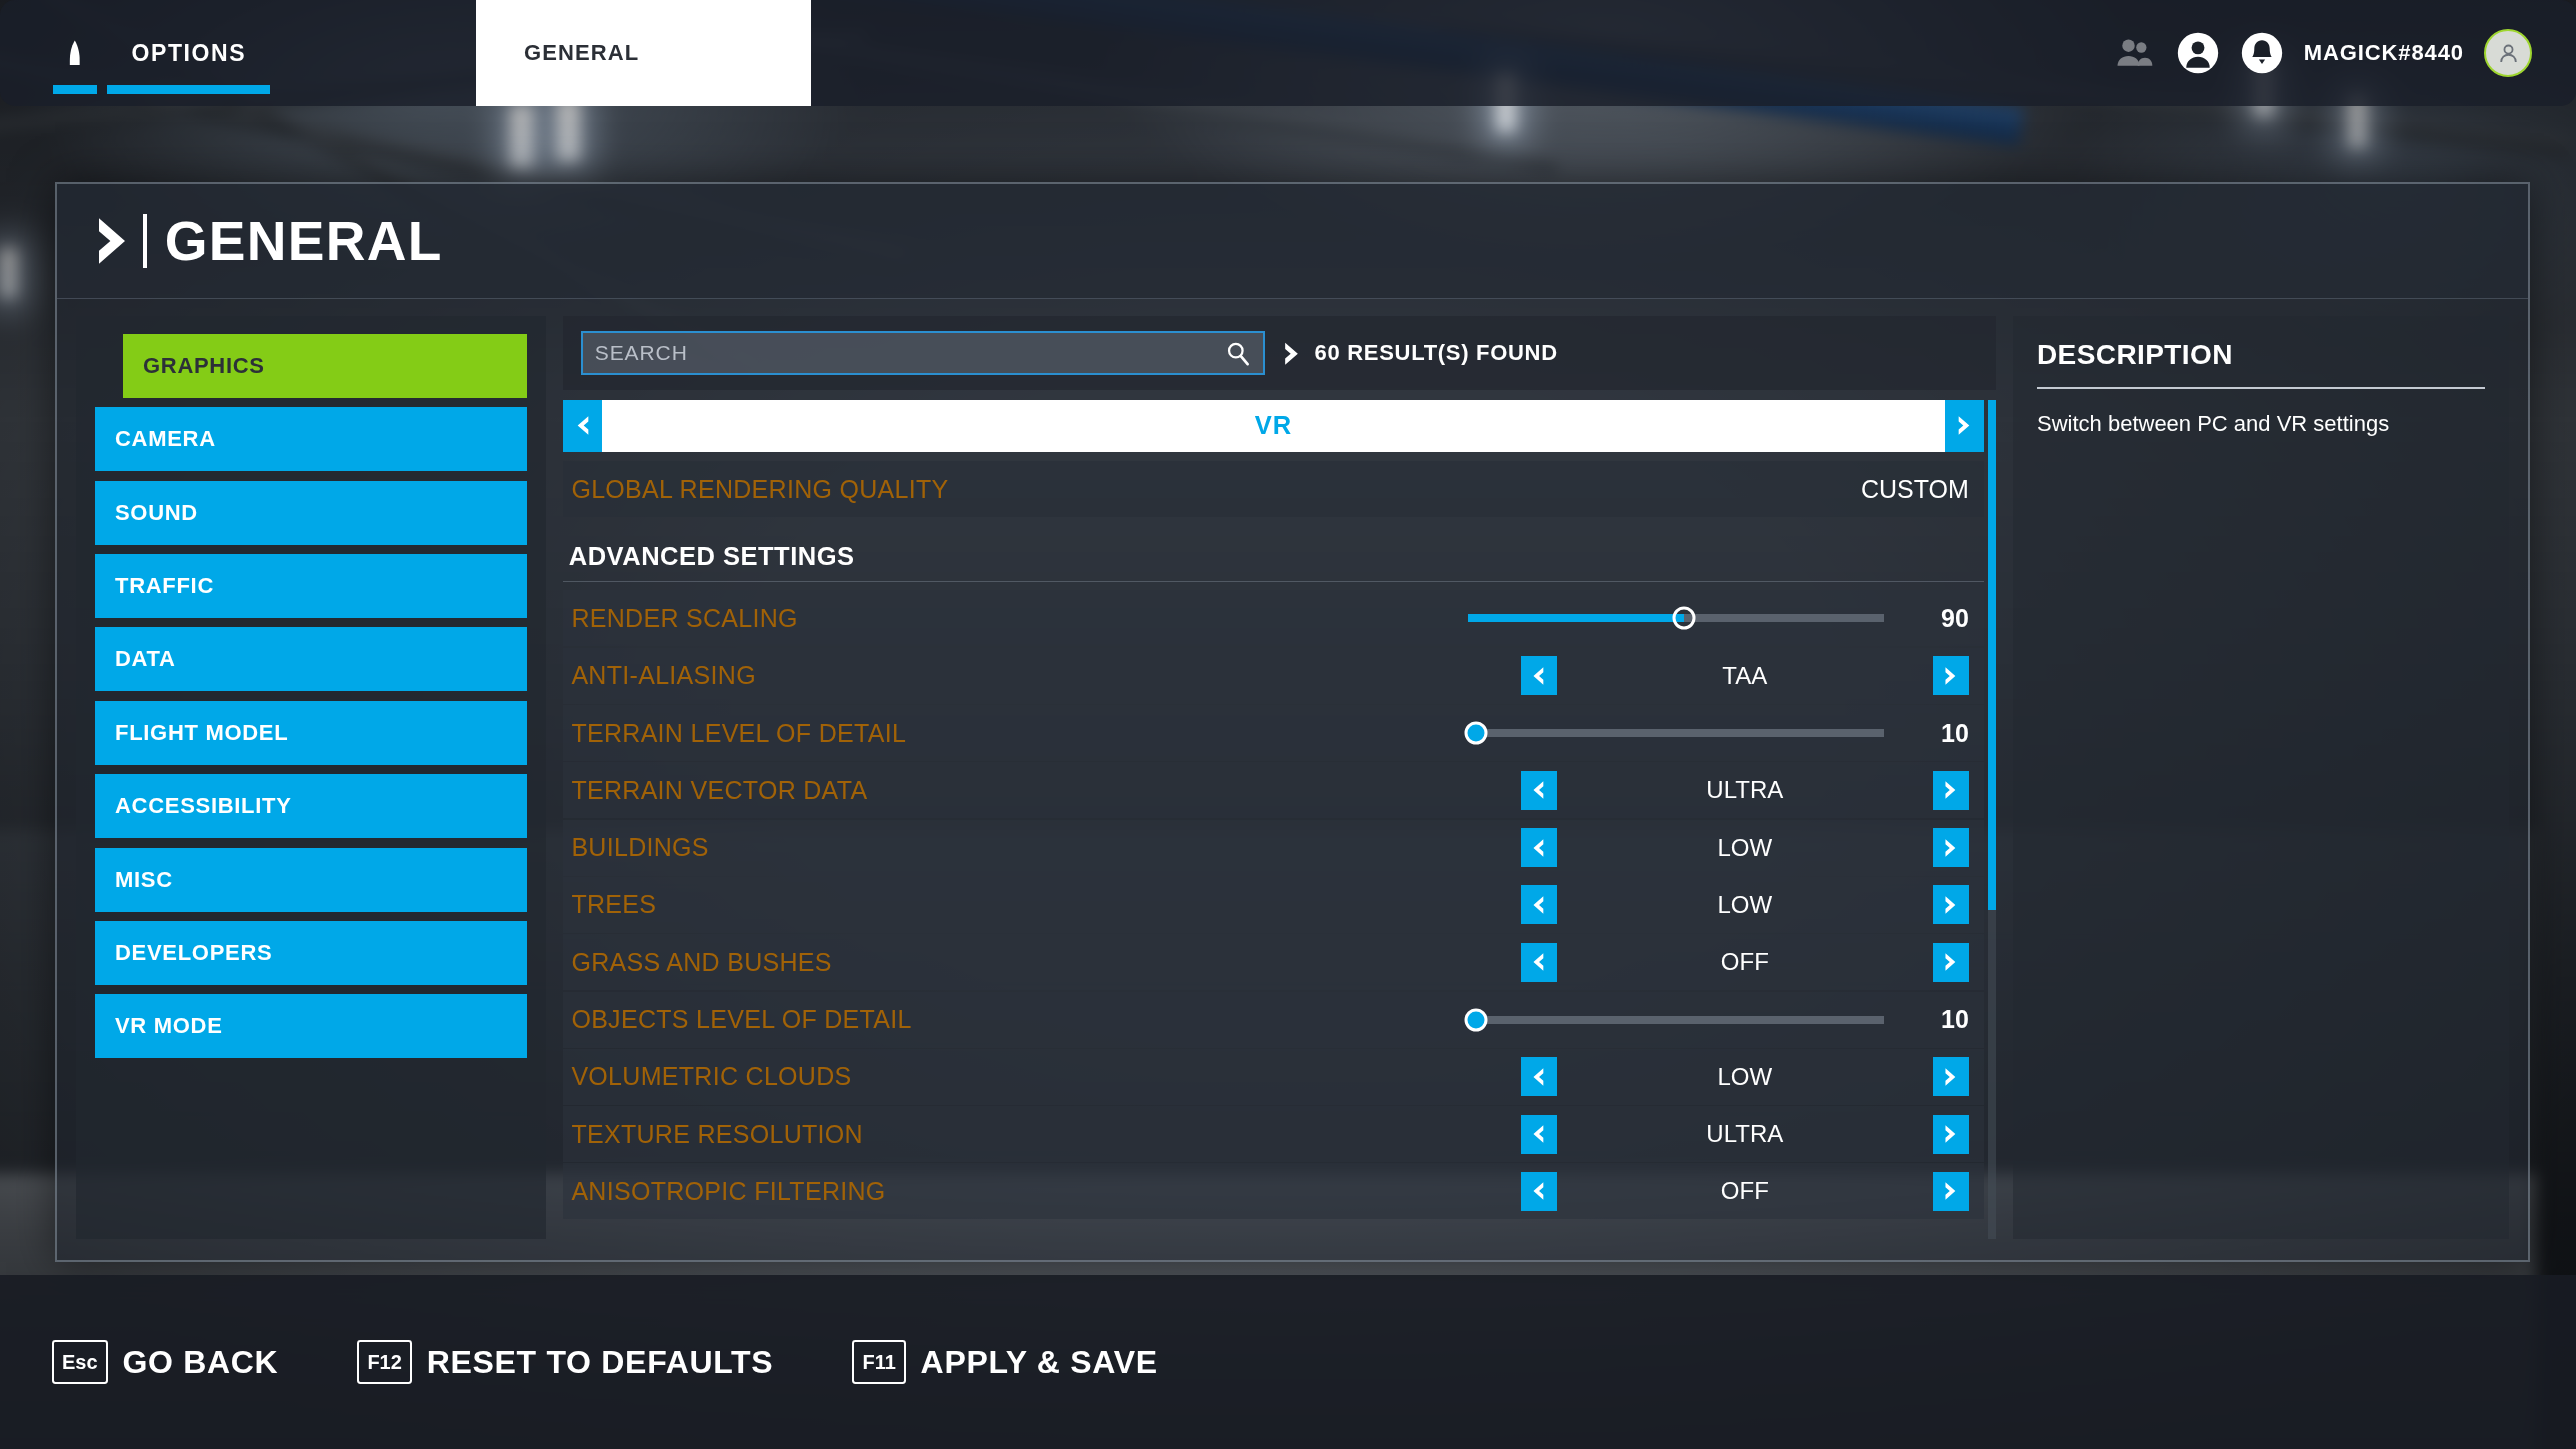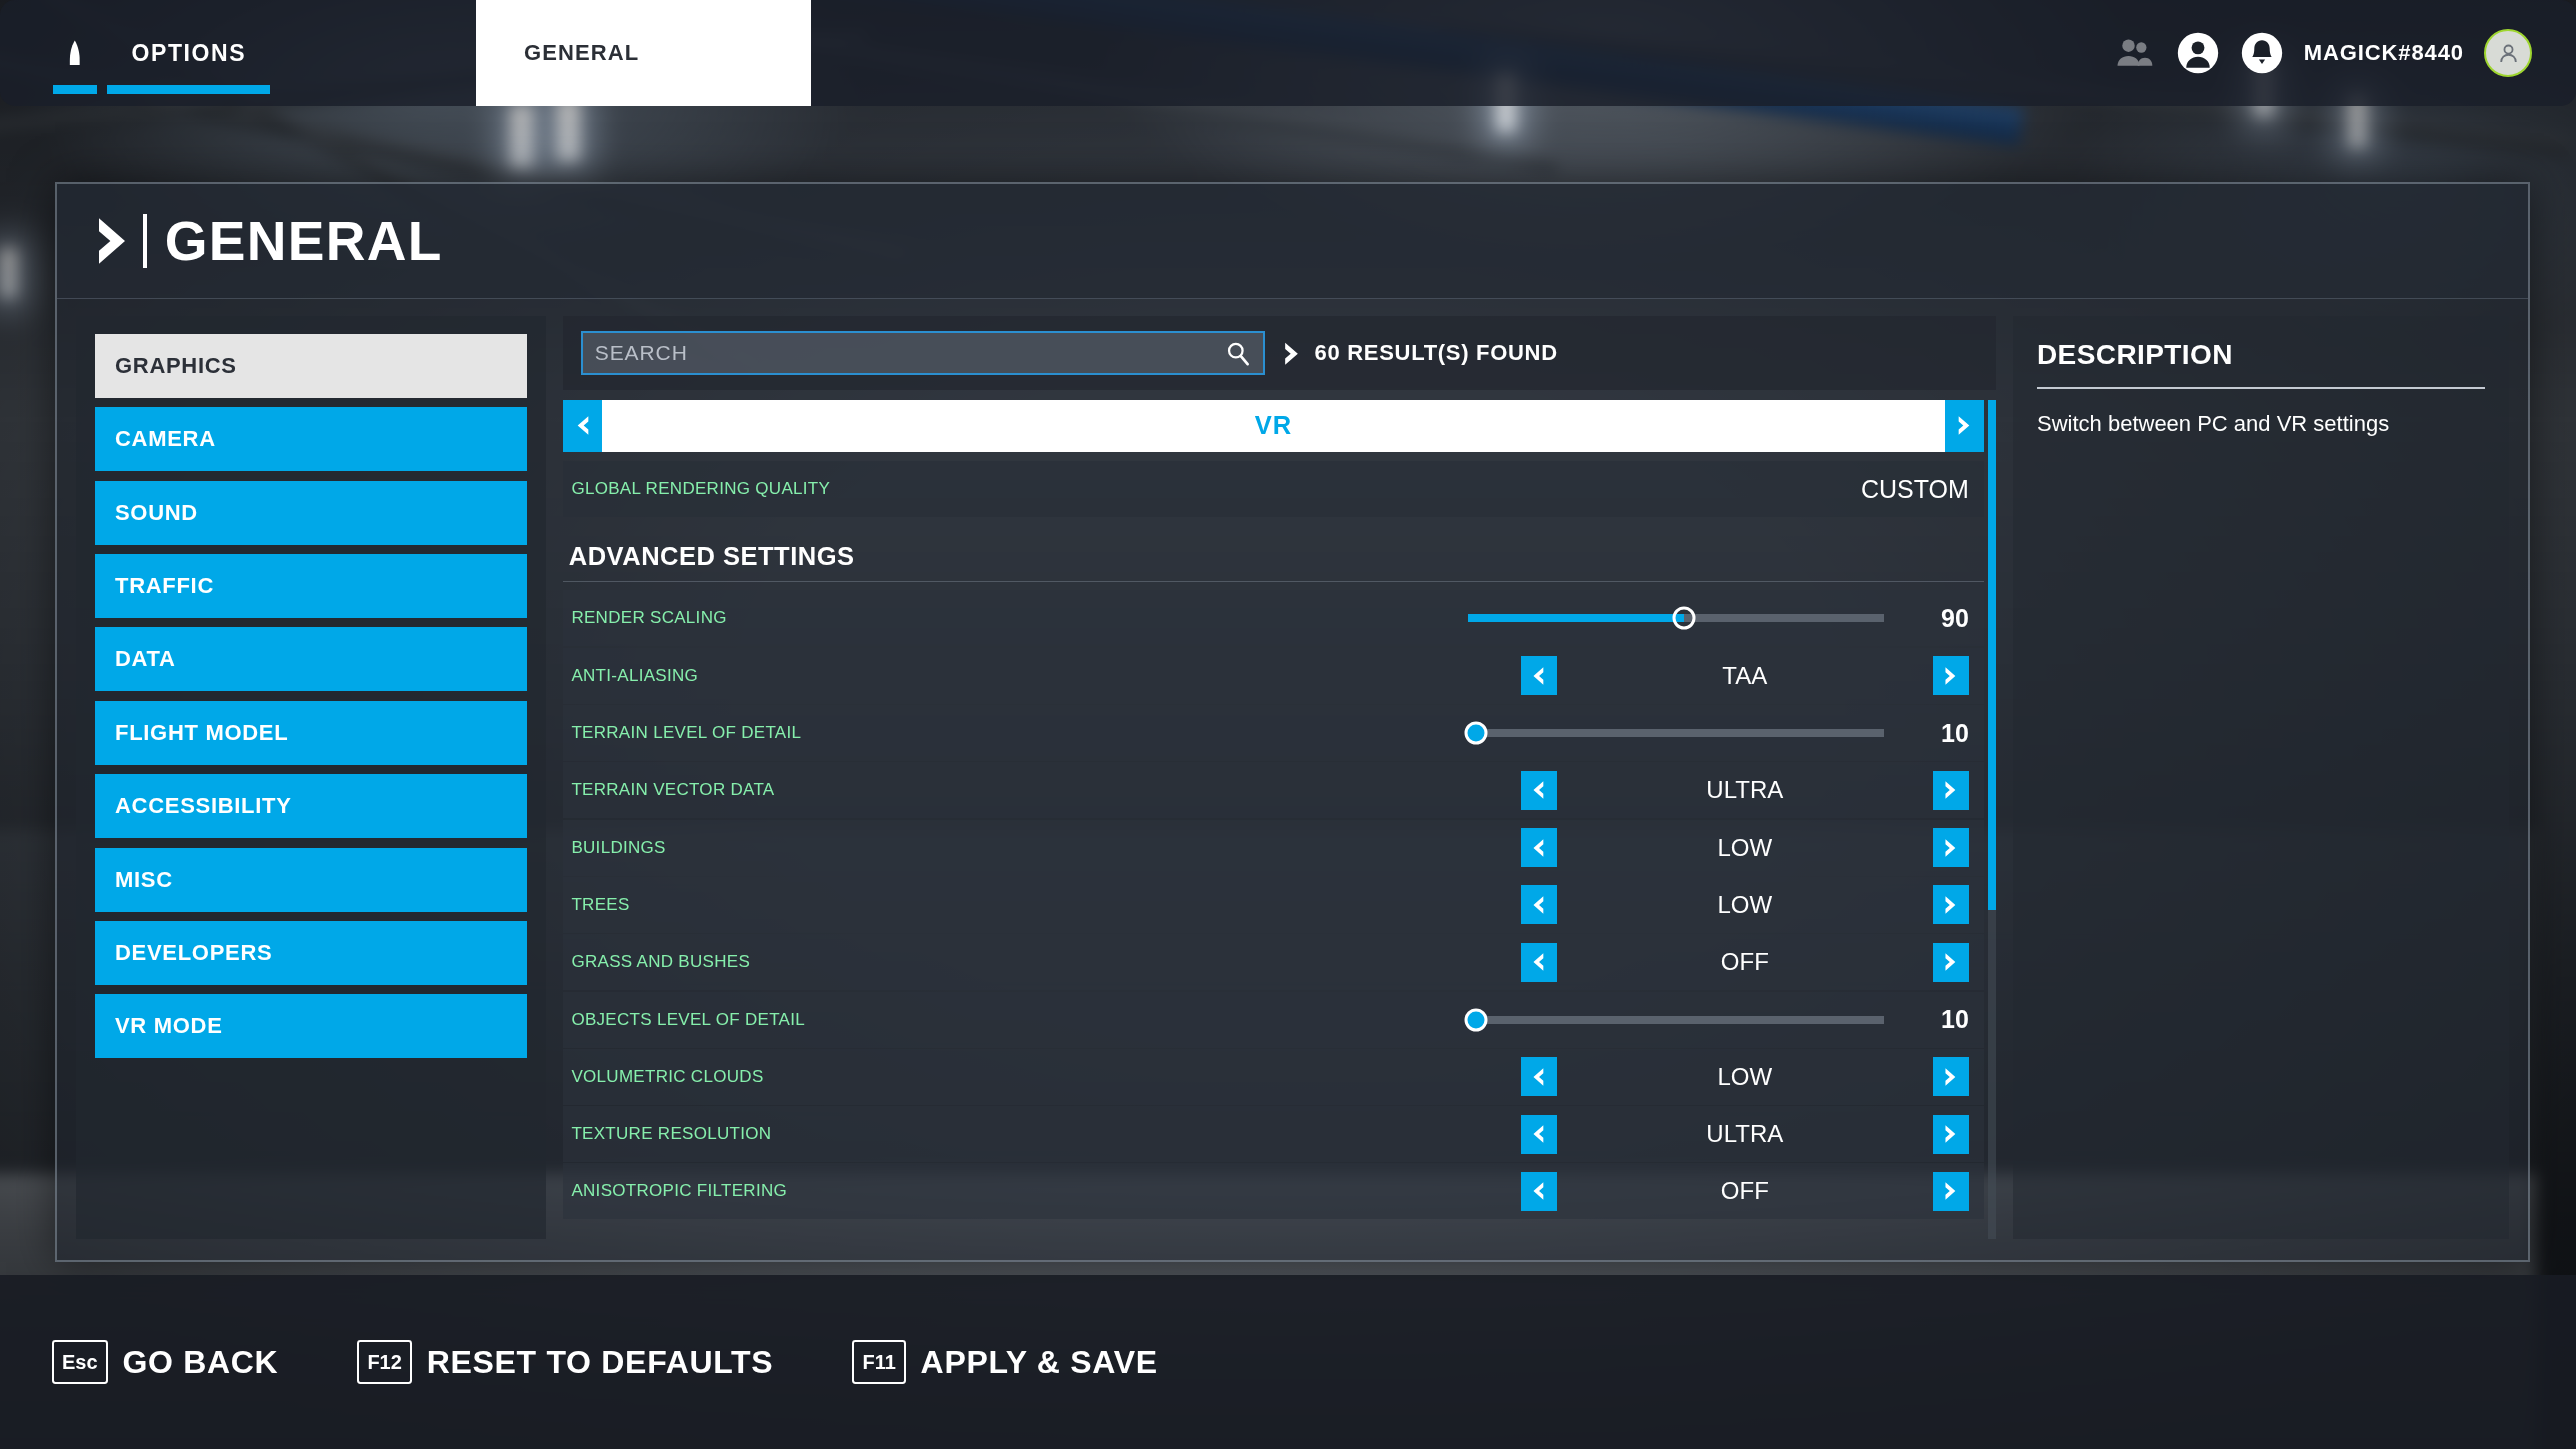--- a/index.html
+++ b/index.html
@@ -107,21 +107,21 @@
 
   .body-area { display:flex; height:959px; padding:17.4px 19px 19px 19px; gap:17.4px; }
 
   
   .sidebar { width:470px; background:rgba(34,39,47,.66); padding:17.4px 19px; }
   .side-item {
     height:64px; display:flex; align-items:center; padding-left:20px;
     margin-bottom:9.4px; background:#00a8e8;
   }
   .side-item span { color:#ffffff; font-size:22px; font-weight:bold; letter-spacing:0.7px; }
-  .side-item.active { background:#e5e5e5; }
+  .side-item.active { background:#84cc16;margin-left:28px; }
   .side-item.active span { color:#2c3038; }
 
   
   .settings-col { flex:1; display:flex; flex-direction:column; }
   .search-row {
     height:74px; background:rgba(34,39,47,.72);
     display:flex; align-items:center; padding:0 0 0 17.4px; gap:17.4px;
   }
   .search-box {
     width:684px; height:44px; background:rgba(92,100,112,.62);
@@ -149,21 +149,21 @@
     display:flex; align-items:center; justify-content:center;
   }
   .vr-arrow svg { width:16px; height:23px; }
   .vr-label { flex:1; text-align:center; color:#00a8e8; font-size:25.5px; font-weight:bold; letter-spacing:1.1px; }
 
   .setting-row {
     height:56px; display:flex; align-items:center; padding:0 14.8px 0 8px;
     background:rgba(44,50,59,.62); margin-bottom:1.3px;
   }
   .setting-row.plain { background:rgba(40,46,55,.58); }
-  .setting-label { color:#86efac; font-size:17px; letter-spacing:0.3px; white-space:nowrap; }
+  .setting-label { color:#a16207; font-size:25px; letter-spacing:0.3px; white-space:nowrap; }
   .setting-right { margin-left:auto; display:flex; align-items:center; }
   .section-head {
     height:64px; display:flex; align-items:flex-end; padding:0 0 10.7px 5.4px;
     background:transparent; border-bottom:1.3px solid rgba(150,160,175,.35); margin-bottom:8px;
   }
   .section-head span { color:#ffffff; font-size:25.5px; font-weight:bold; letter-spacing:0.5px; }
   .value-plain { color:#ffffff; font-size:25px; }
 
   
   .selector { display:flex; align-items:center; }

